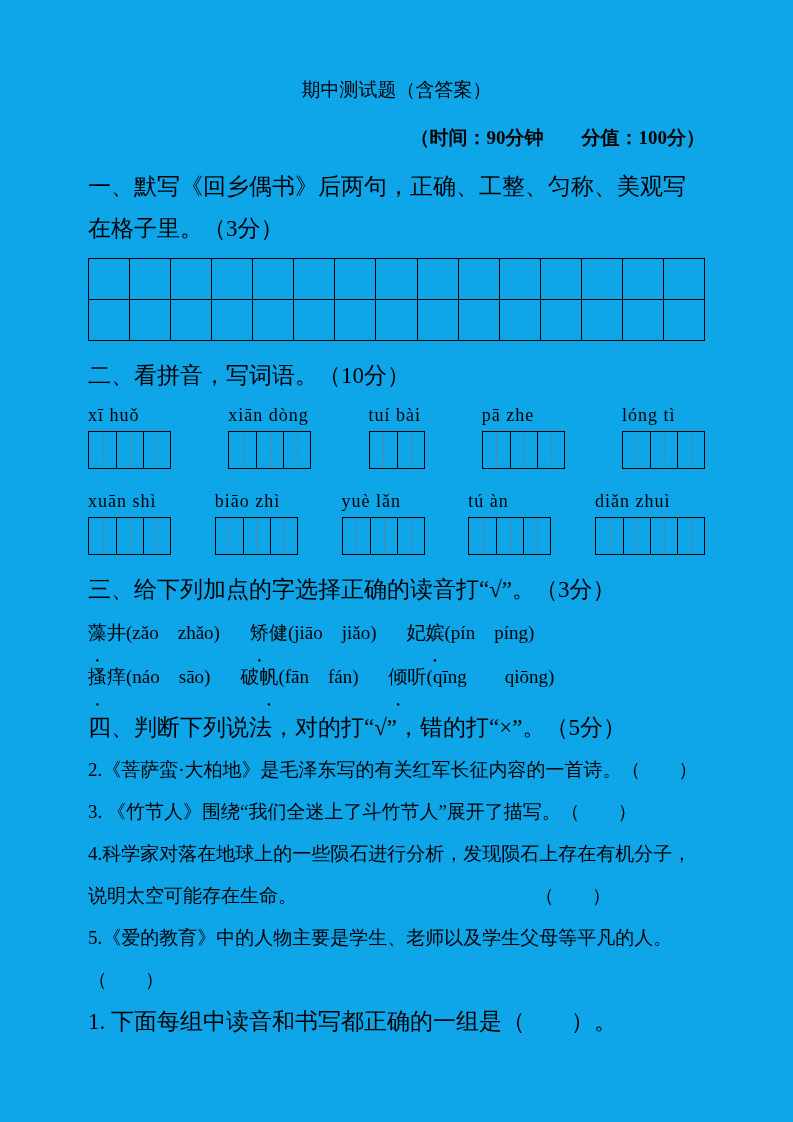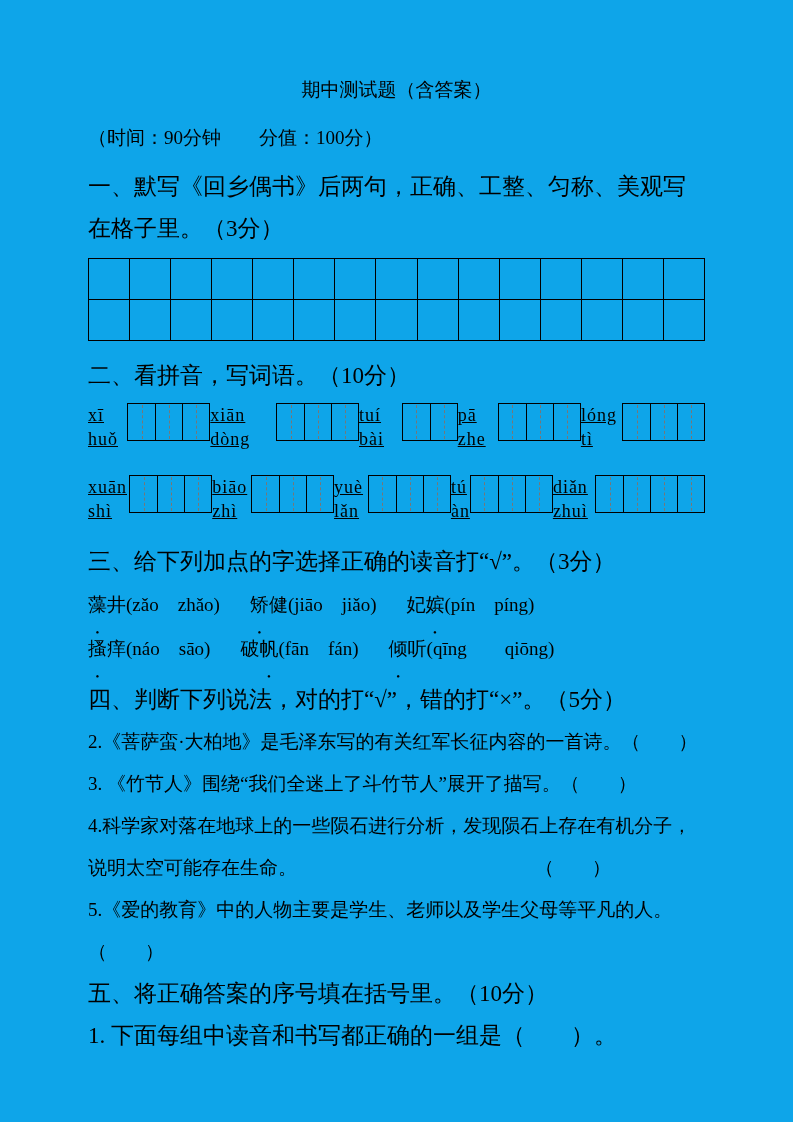--- a/index.html
+++ b/index.html
@@ -3,36 +3,36 @@
 <meta charset="utf-8">
 <style>
   * { margin:0; padding:0; box-sizing:border-box; }
   html,body { background:#e9e9e9; }
   body { font-family:"Liberation Serif","DejaVu Serif",serif; color:#000; }
   .page {
     width:793px; height:1122px; background:#0ea5e9; margin:0 auto;
     padding:76px 88px 30px 88px; overflow:hidden;
   }
   .title { text-align:center; font-size:19px; line-height:28px; }
-  .meta  { text-align:left; font-size:19px; line-height:28px; margin-top:20px; }
+  .meta  { text-align:right; font-size:19px; line-height:28px; margin-top:20px;font-weight:bold; }
   .line  { font-size:23px; line-height:42px; }
   .mt-s  { margin-top:8px; }
   .mt-m  { margin-top:14px; }
 
   
   .wgrid { margin-top:8px; border:1.5px solid #000; }
   .wg-row { display:flex; }
   .wg-row + .wg-row { border-top:1.5px solid #000; }
   .wg-cell { flex:1; height:40px; border-left:1px solid #000; }
   .wg-cell:first-child { border-left:none; }
 
   
   .py-row { display:flex; justify-content:space-between; margin-top:6px; }
   .py-row + .py-row { margin-top:20px; }
-  .py-item { display:flex; flex-direction:row; align-items:flex-start;text-decoration:underline; }
+  .py-item { display:flex; flex-direction:column; align-items:flex-start; }
   .py-label { font-size:18px; line-height:24px; margin-bottom:4px; letter-spacing:1px; }
   .py-boxes { display:flex; border:1.5px solid #000; }
   .py-cell { width:27px; height:36px; border-left:1px solid #000; position:relative; }
   .py-cell:first-child { border-left:none; }
   .py-cell::before {
     content:""; position:absolute; left:50%; top:1px; bottom:1px;
     border-left:1px dashed #777;
   }
 
   
@@ -185,18 +185,17 @@
   <div class="pr-line"><span class="pr-item"><span class="em-dot">搔</span><span>痒</span><span>(náo　sāo)</span></span><span class="pr-item"><span>破</span><span class="em-dot">帆</span><span>(fān　fán)</span></span><span class="pr-item"><span class="em-dot">倾</span><span>听</span><span>(qīng　　qiōng)</span></span></div>
 
   <p class="line mt-s">四、判断下列说法，对的打“√”，错的打“×”。（5分）</p>
   <div>
       <p class="stmt">2.《菩萨蛮·大柏地》是毛泽东写的有关红军长征内容的一首诗。（　　）</p>
       <p class="stmt">3. 《竹节人》围绕“我们全迷上了斗竹节人”展开了描写。（　　）</p>
       <p class="stmt">4.科学家对落在地球上的一些陨石进行分析，发现陨石上存在有机分子，说明太空可能存在生命。<span class="s4-bracket">（　　）</span></p>
       <p class="stmt">5.《爱的教育》中的人物主要是学生、老师以及学生父母等平凡的人。（　　）</p>
     </div>
 
-  <p class="line">五、将正确答案的序号填在括号里。（10分）</p>
   <div>
       <p class="line">1. 下面每组中读音和书写都正确的一组是（　　）。</p>
     </div>
 
 </div>
 
 </body></html>

